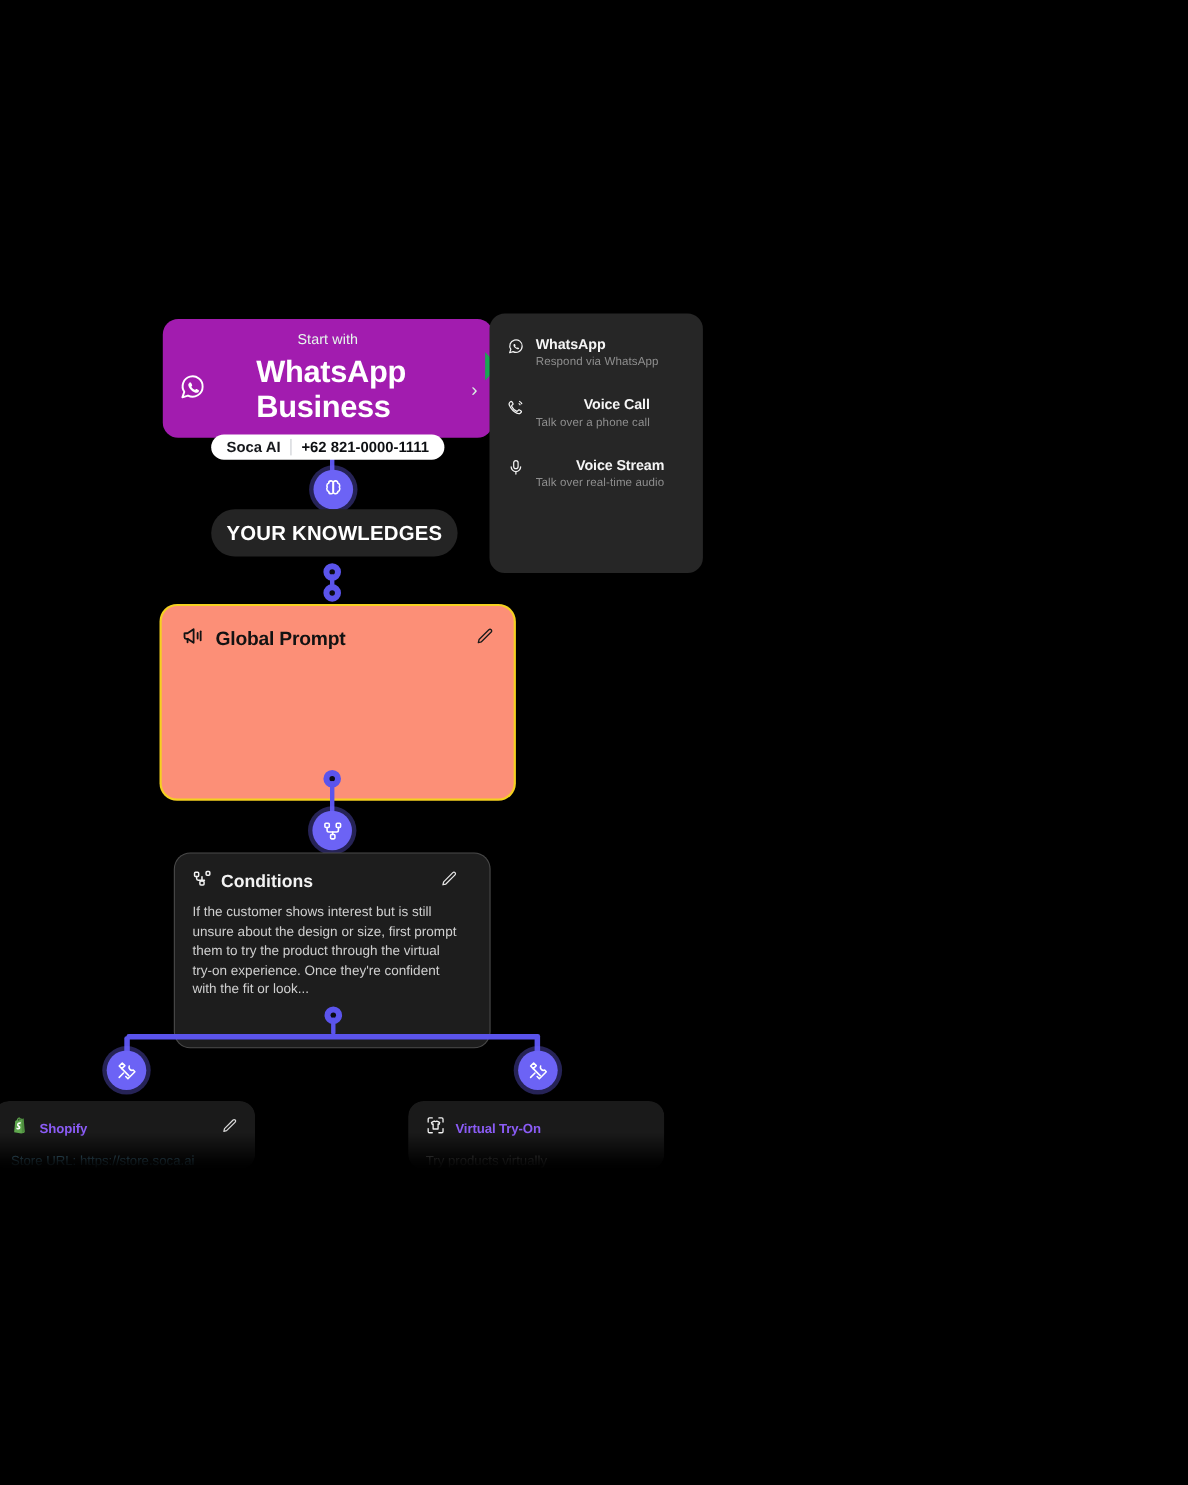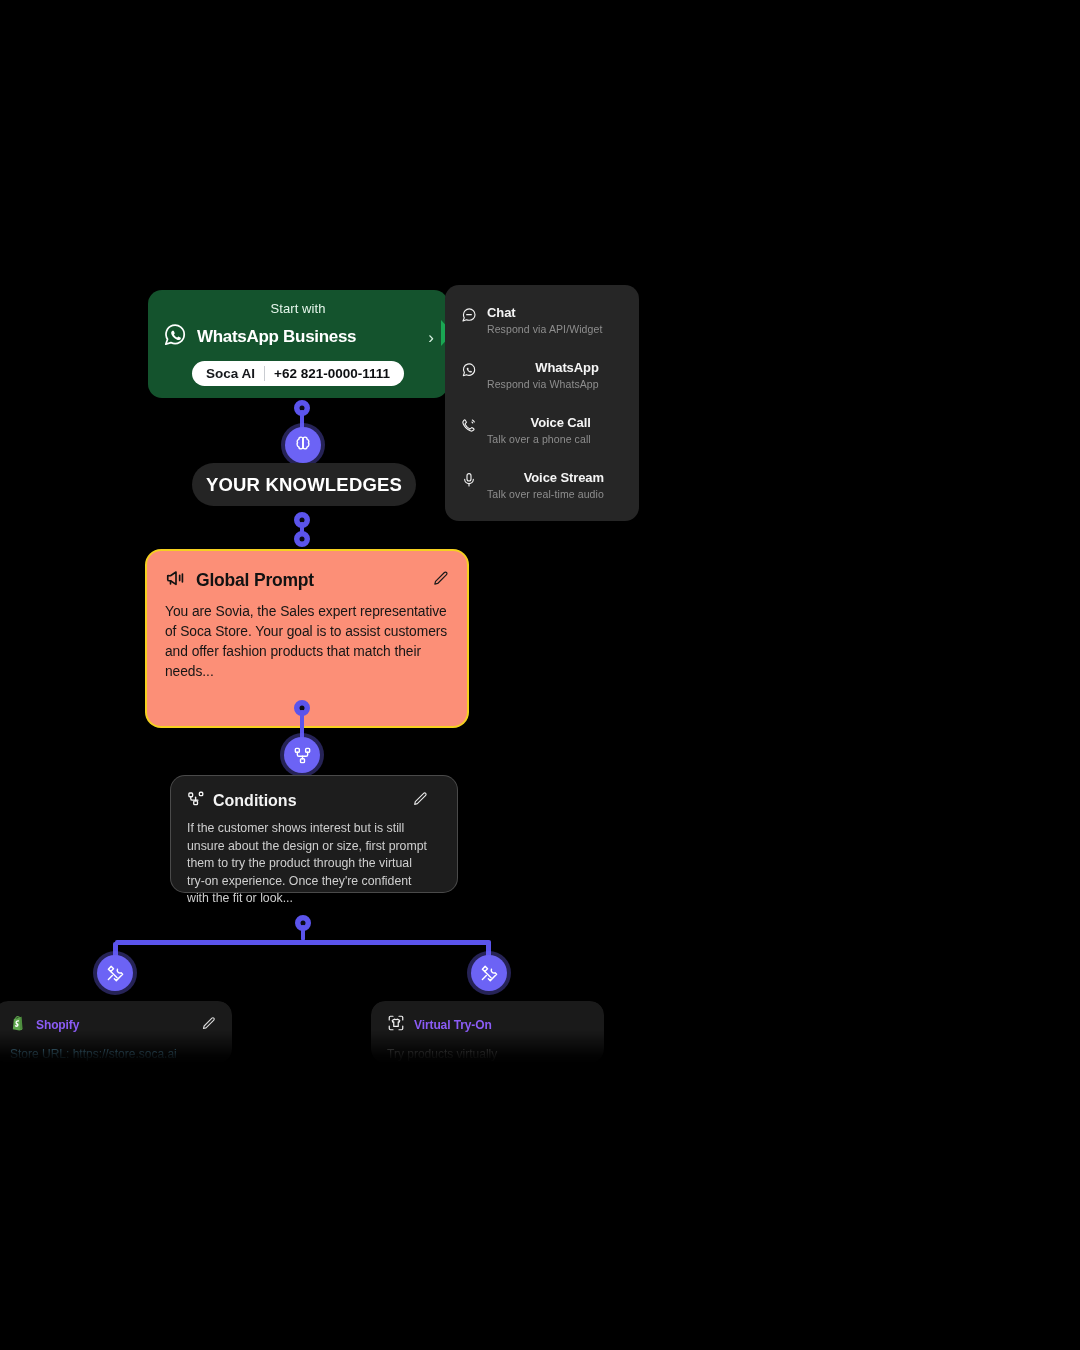--- a/index.html
+++ b/index.html
@@ -26,31 +26,31 @@
   .node-circle{
     position:absolute; width:36px;height:36px;border-radius:50%;
     background:#6c63f5; display:flex;align-items:center;justify-content:center;
     box-shadow:0 0 0 4px rgba(108,99,245,.35);
   }
   .node-circle svg{ display:block; }
 
   
   #wa-card{
     position:absolute; left:148px; top:290px; width:300px; height:108px;
-    background:#14532d; border-radius:14px;
+    background:#a21caf; border-radius:14px;
     display:flex; flex-direction:column; align-items:center;
     padding-top:12px;
   }
   #wa-card .start-with{
     color:#e6f7ec; font-size:13px; letter-spacing:.1px; line-height:1;
     margin-bottom:7px;
   }
   #wa-row{ display:flex; align-items:center; gap:9px; width:100%; padding:0 14px;}
   #wa-row .wa-title{
-    color:#fff; font-size:17px; font-weight:700; letter-spacing:-.3px; flex:1;
+    color:#fff; font-size:28px; font-weight:700; letter-spacing:-.3px; flex:1;margin-left:36px;
   }
   #wa-row .chev{ color:#d9f2e2; font-size:17px; font-weight:400; line-height:1;}
   #wa-pill{
     margin-top:9px; background:#fff; border-radius:20px; height:25px;
     display:flex;align-items:center; padding:4px 14px; gap:9px;
   }
   #wa-pill .lbl{ color:#16181c; font-size:13.5px; font-weight:600;}
   #wa-pill .sep{ width:1px;height:15px;background:#c9ccd1;}
   #wa-pill .num{ color:#0d0f12; font-size:13.5px; font-weight:700;}
   
@@ -92,21 +92,21 @@
   }
   #gp-head{ display:flex; align-items:center; gap:9px; }
   #gp-head .t{ color:#121212; font-size:17.5px; font-weight:700; flex:1; letter-spacing:-.2px;}
   #gp-body{
     margin-top:9px; color:#161616; font-size:13.8px; line-height:1.45; letter-spacing:-.05px;
   }
   .pencil{ color:#1a1a1a; }
 
   
   #cond-card{
-    position:absolute; left:171px; top:776px; width:286px; height:116px;
+    position:absolute; left:159px; top:776px; width:286px; height:176px;
     background:#1d1d1d; border-radius:14px; padding:14px 29px 0 16px;
     box-shadow: 0 0 0 1px #4a4a4a;
   }
   #cond-head{ display:flex; align-items:center; gap:8px;}
   #cond-head .t{ color:#f3f3f3; font-size:16px; font-weight:600; flex:1;}
   #cond-body{ margin-top:8px; color:#cfcfcf; font-size:12.3px; line-height:1.43;}
 
   
   .leaf{
     position:absolute; border-radius:14px; padding:13px 16px 0 16px;
@@ -156,32 +156,20 @@
     <div id="wa-pill">
       <span class="lbl">Soca AI</span>
       <span class="sep"></span>
       <span class="num">+62 821-0000-1111</span>
     </div>
   </div>
   <div id="wa-notch"></div>
 
   <div id="menu">
 
-    <div class="menu-item">
-      <span class="mi-ico">
-        <svg width="16" height="16" viewBox="0 0 24 24" fill="none" stroke="currentColor" stroke-width="1.7" stroke-linecap="round" stroke-linejoin="round">
-          <path d="M21 11.5a8.4 8.4 0 0 1-9 8.4 9.3 9.3 0 0 1-3.8-.8L3 21l1.9-4.8A8.3 8.3 0 0 1 3.7 11.5a8.4 8.4 0 0 1 17.3 0z"></path>
-          <path d="M8.5 11.5h7"></path>
-        </svg>
-      </span>
-      <span>
-        <div class="mi-title">Chat</div>
-        <div class="mi-sub">Respond via API/Widget</div>
-      </span>
-    </div>
 
     <div class="menu-item">
       <span class="mi-ico">
         <svg width="16" height="16" viewBox="0 0 24 24" fill="none" stroke="currentColor" stroke-width="1.7" stroke-linecap="round" stroke-linejoin="round">
           <path d="M20.5 11.6a8.4 8.4 0 0 1-12.3 7.4L3.5 20.5l1.6-4.6A8.4 8.4 0 1 1 20.5 11.6z"></path>
           <path d="M9.4 9c.2-.4.4-.4.6-.4h.4c.2 0 .4 0 .5.4l.6 1.4c.1.2 0 .4-.1.5l-.3.4c-.1.1-.2.3 0 .6a5.3 5.3 0 0 0 2.3 1.9c.2.1.4 0 .5-.1l.4-.4c.1-.2.3-.2.5-.1l1.3.7c.2.1.3.2.3.4s0 .8-.3 1c-.2.3-.9.6-1.4.6-1.2 0-2.9-.9-4.1-2.1-1.1-1.1-2-2.5-2-3.5 0-.8.2-1.2.6-1.4z" fill="currentColor" stroke="none"></path>
         </svg>
       </span>
       <span>
         <div class="mi-title">WhatsApp</div>
@@ -238,21 +226,20 @@
           <path d="M19 7.6v8.8"></path>
         </svg>
       </span>
       <span class="t">Global Prompt</span>
       <span class="pencil">
         <svg width="17" height="17" viewBox="0 0 24 24" fill="none" stroke="currentColor" stroke-width="1.7" stroke-linecap="round" stroke-linejoin="round">
           <path d="M17.5 3.5a2.1 2.1 0 0 1 3 3L8 19l-4 1 1-4z"></path>
         </svg>
       </span>
     </div>
-    <div id="gp-body">You are Sovia, the Sales expert representative of Soca Store. Your goal is to assist customers and offer fashion products that match their needs...</div>
   </div>
 
   <div class="conn">
     <div class="knob" style="left:294px; top:700px;"></div>
     <div class="conn-line" style="left:300px; top:710px; width:4px; height:34px;"></div>
     <div class="node-circle" style="left:284px; top:737px;">
       <span>
         <svg width="19" height="19" viewBox="0 0 24 24" fill="none" stroke="#fff" stroke-width="1.8" stroke-linecap="round" stroke-linejoin="round">
           <rect x="3" y="3" width="5" height="5" rx="1.2"></rect>
           <rect x="16" y="3" width="5" height="5" rx="1.2"></rect>

